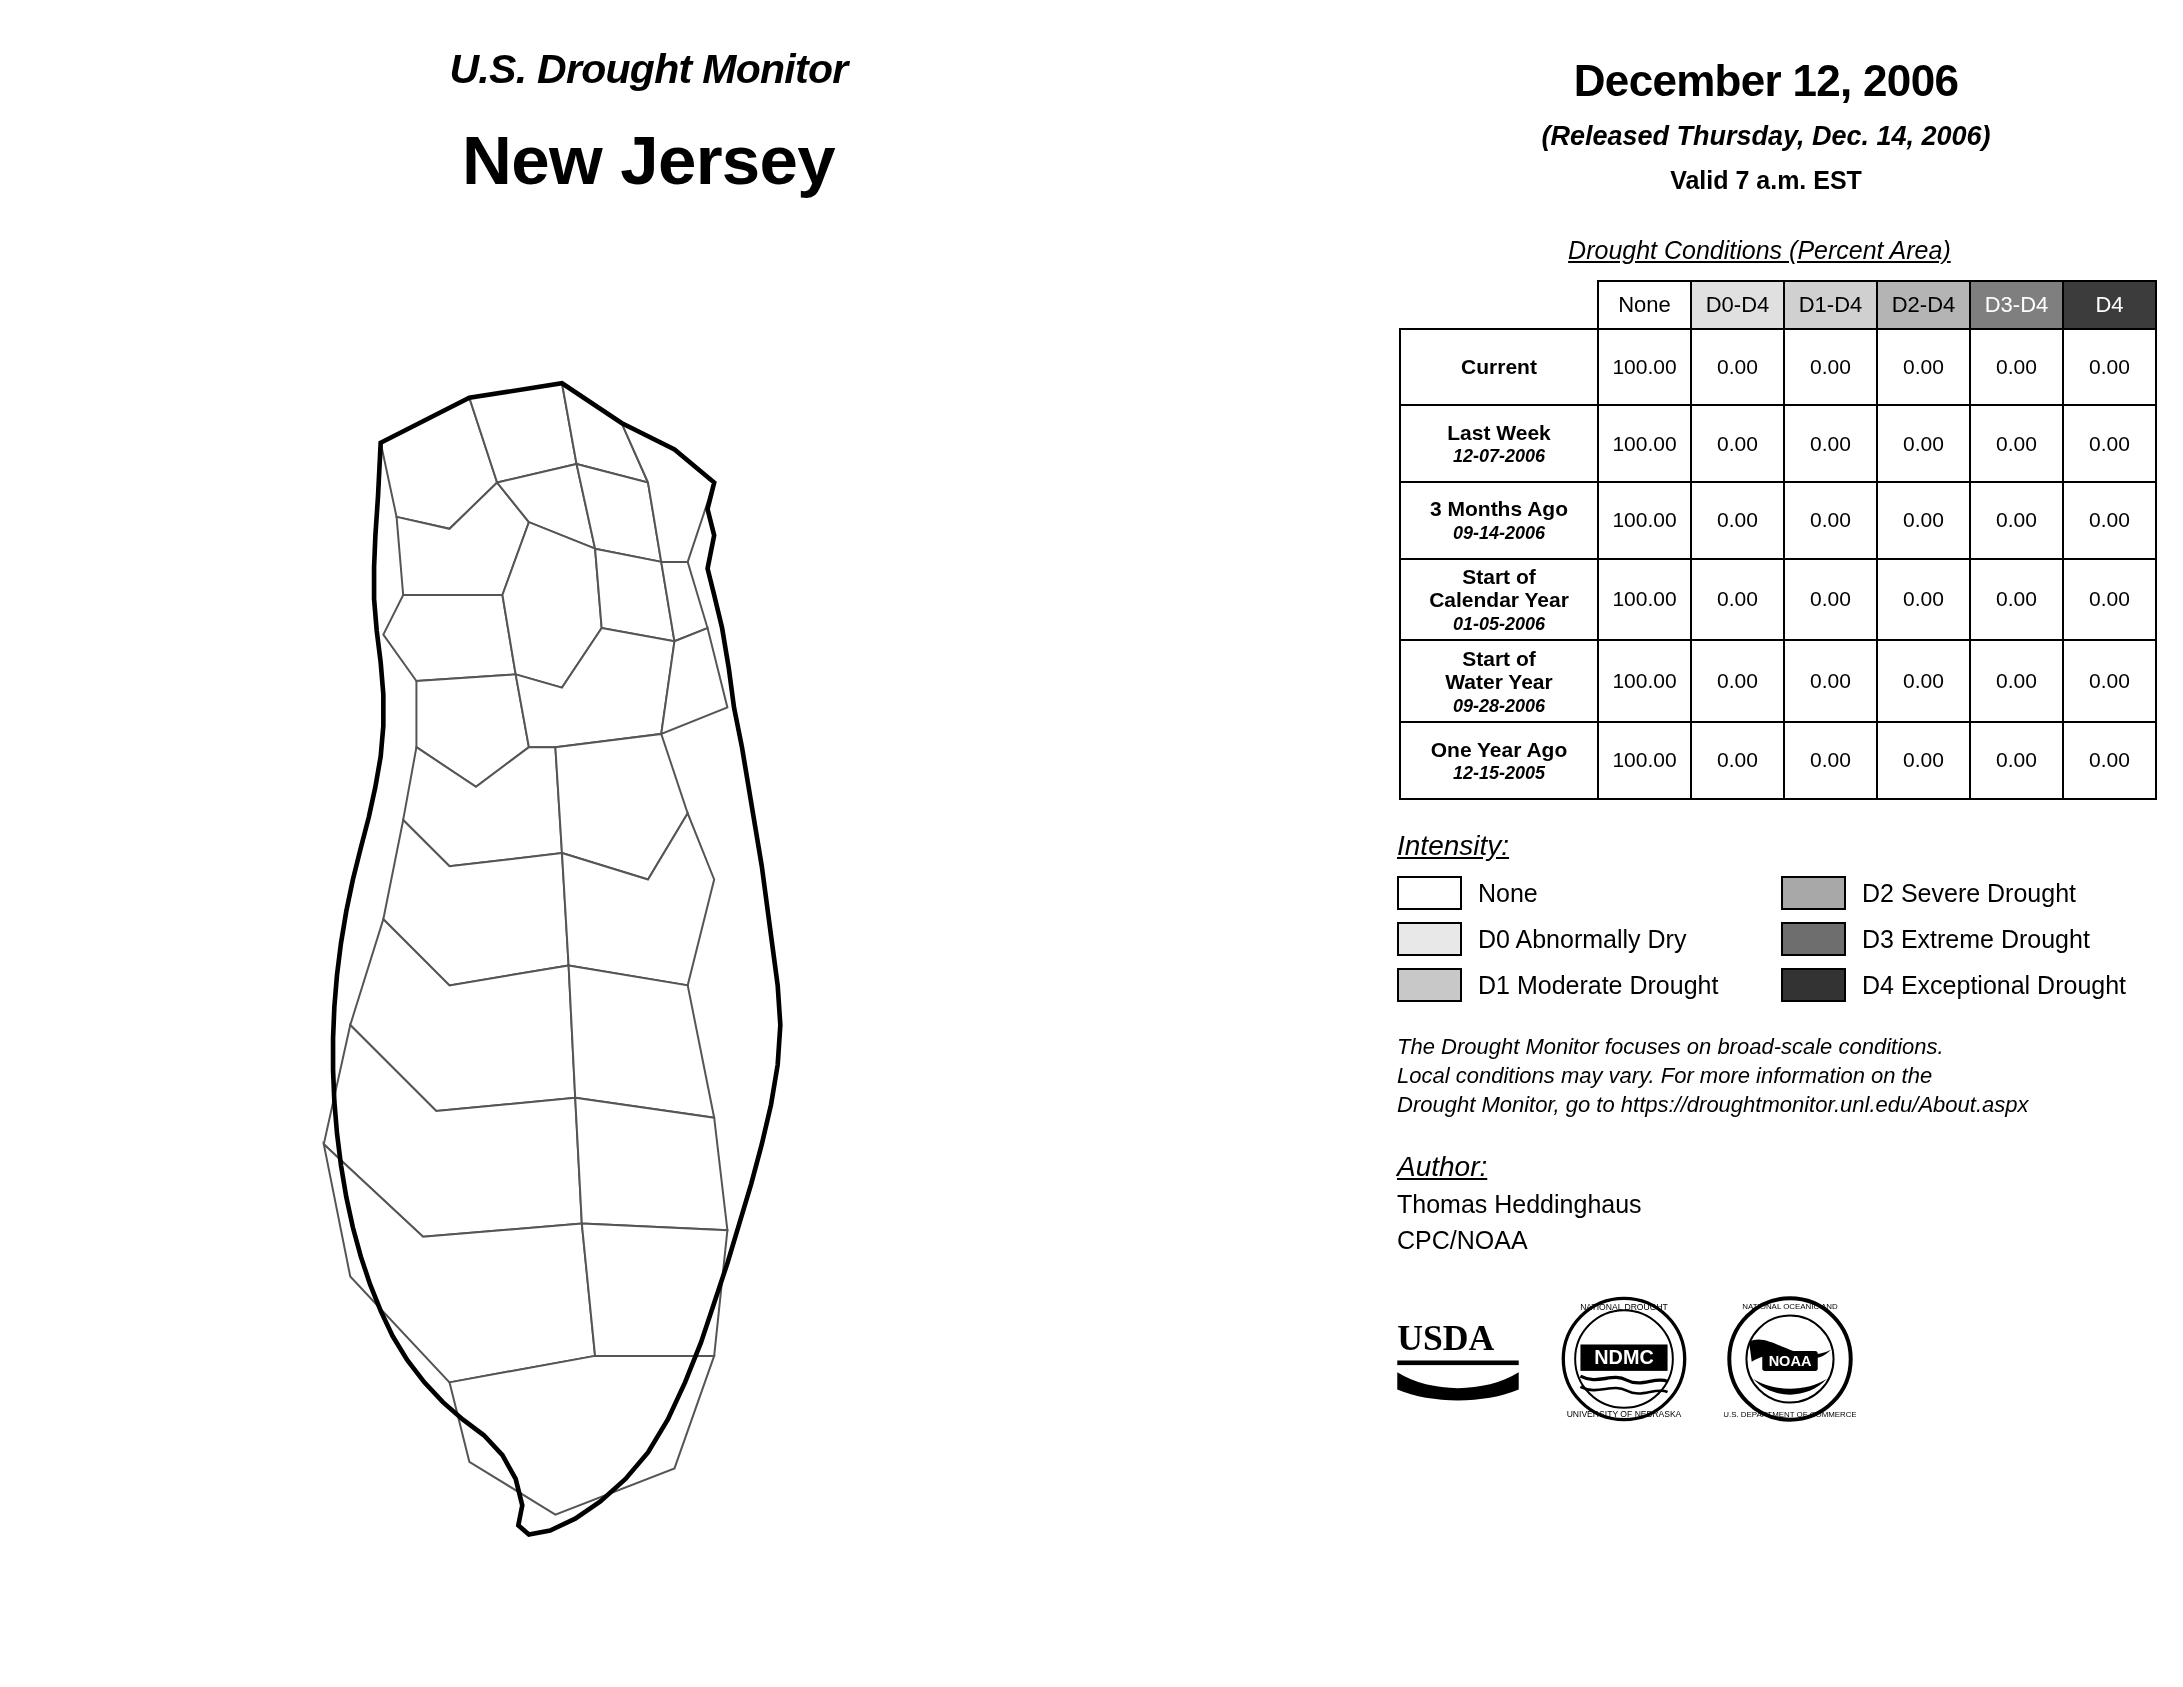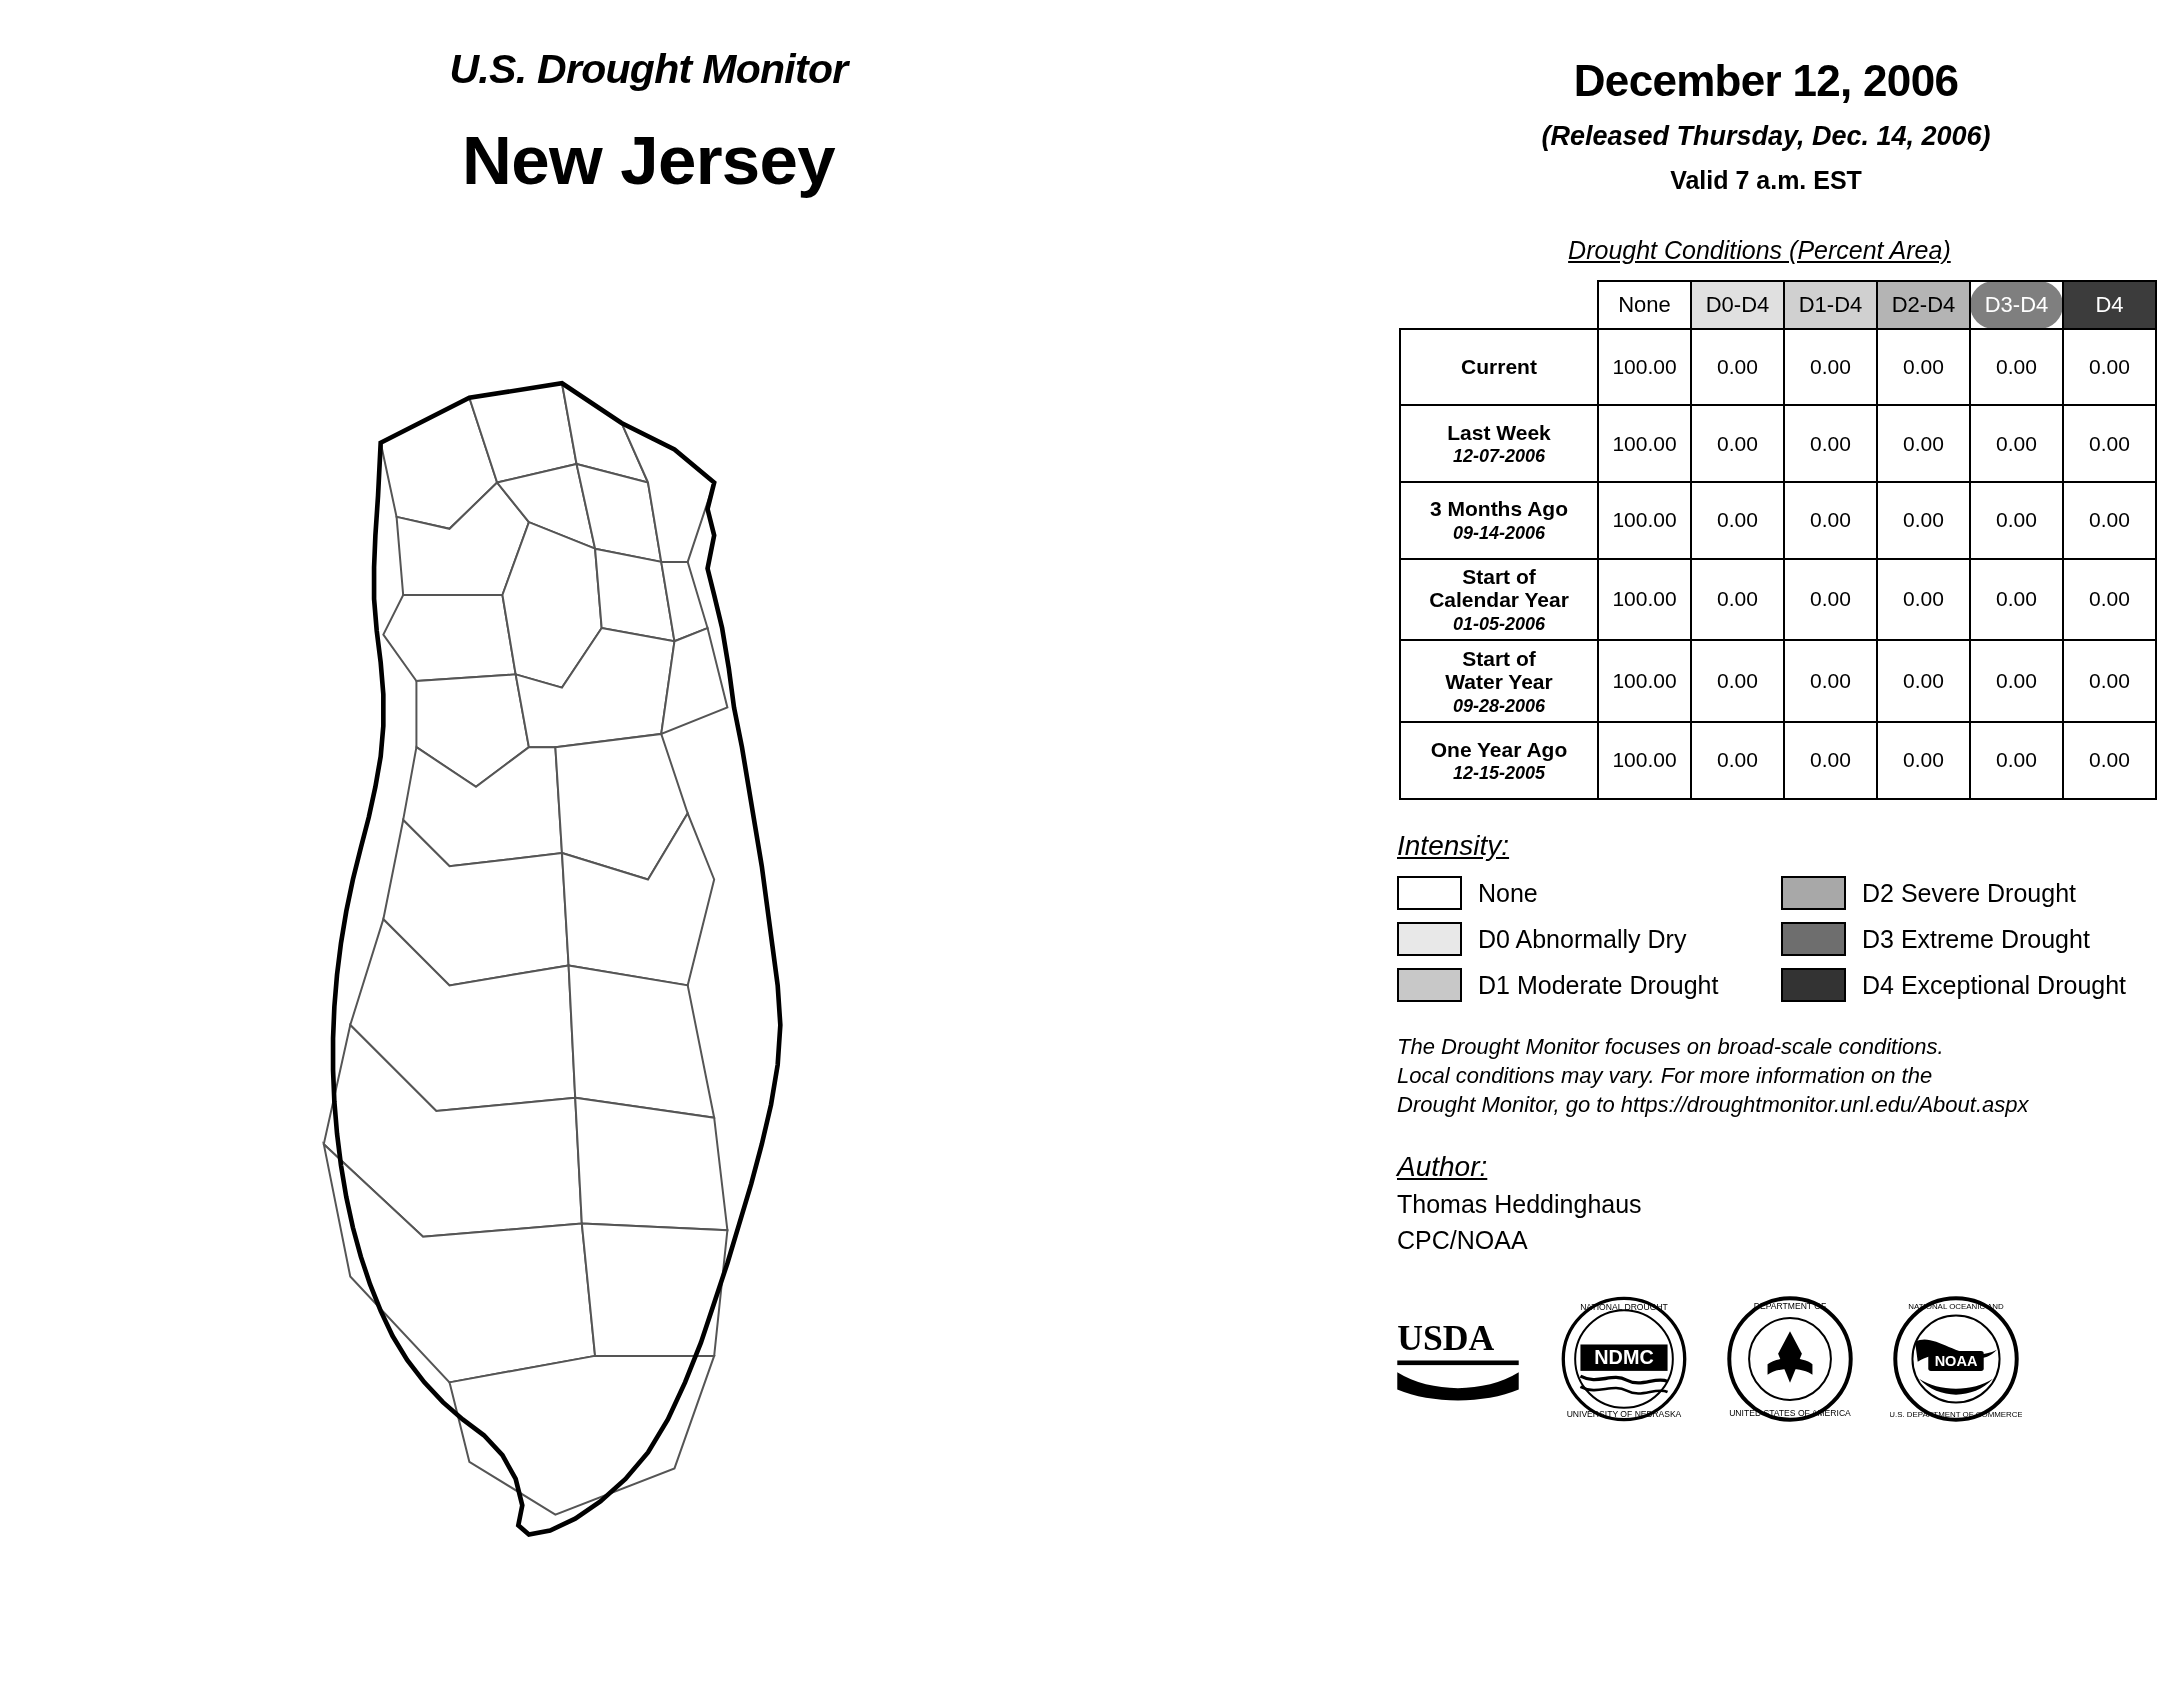--- a/index.html
+++ b/index.html
@@ -111,21 +111,21 @@
   #dm-table thead th.corner {
     border: none;
   }
   #dm-table col.label-col { width: 198px; }
   #dm-table col.val-col { width: 93px; }
 
   .hdr-none { background: #ffffff; }
   .hdr-d0 { background: #e0e0e0; }
   .hdr-d1 { background: #d0d0d0; }
   .hdr-d2 { background: #b4b4b4; }
-  .hdr-d3 { background: #7f7f7f; color: #ffffff; border-radius: 24px; }
+  .hdr-d3 { background: #7f7f7f; color: #ffffff; }
   .hdr-d4 { background: #3c3c3c; color: #ffffff; }
 
   td.rowlabel {
     font-weight: bold;
     font-size: 22px;
     line-height: 1.12;
     padding: 5.3px 2.6px;
   }
   td.rowlabel .sub {
     display: block;
@@ -417,30 +417,20 @@
         <circle cx="100" cy="100" r="74" fill="none" stroke="#000000" stroke-width="3"></circle>
         <rect x="34" y="78" width="132" height="40" fill="#000000"></rect>
         <text x="100" y="108" text-anchor="middle" font-family="Liberation Sans, sans-serif" font-size="30" font-weight="bold" fill="#ffffff">NDMC</text>
         <path d="M34 126 C60 140 82 120 104 132 C126 144 148 126 166 134" fill="none" stroke="#000000" stroke-width="5"></path>
         <path d="M34 142 C60 156 82 136 104 148 C126 160 148 142 166 150" fill="none" stroke="#000000" stroke-width="4"></path>
         <text x="100" y="26" text-anchor="middle" font-family="Liberation Sans, sans-serif" font-size="13" fill="#000000">NATIONAL DROUGHT</text>
         <text x="100" y="188" text-anchor="middle" font-family="Liberation Sans, sans-serif" font-size="13" fill="#000000">UNIVERSITY OF NEBRASKA</text>
       </svg>
     </span>
 
-    <span class="logo">
-      <svg width="132" height="132" viewBox="0 0 200 200" xmlns="http://www.w3.org/2000/svg">
-        <circle cx="100" cy="100" r="92" fill="none" stroke="#000000" stroke-width="6"></circle>
-        <circle cx="100" cy="100" r="62" fill="none" stroke="#000000" stroke-width="3"></circle>
-        <path d="M100 58 L118 92 L100 136 L82 92 Z" fill="#000000"></path>
-        <path d="M66 108 C80 96 120 96 134 108 L134 124 C120 112 80 112 66 124 Z" fill="#000000"></path>
-        <text x="100" y="24" text-anchor="middle" font-family="Liberation Sans, sans-serif" font-size="13" fill="#000000">DEPARTMENT OF</text>
-        <text x="100" y="186" text-anchor="middle" font-family="Liberation Sans, sans-serif" font-size="13" fill="#000000">UNITED STATES OF AMERICA</text>
-      </svg>
-    </span>
 
     <span class="logo">
       <svg width="132" height="132" viewBox="0 0 200 200" xmlns="http://www.w3.org/2000/svg">
         <circle cx="100" cy="100" r="92" fill="none" stroke="#000000" stroke-width="6"></circle>
         <circle cx="100" cy="100" r="66" fill="none" stroke="#000000" stroke-width="3"></circle>
         <path d="M38 74 C70 56 110 112 162 86 C130 120 92 74 42 104 Z" fill="#000000"></path>
         <rect x="58" y="88" width="84" height="30" rx="4" fill="#000000"></rect>
         <text x="100" y="111" text-anchor="middle" font-family="Liberation Sans, sans-serif" font-size="22" font-weight="bold" fill="#ffffff">NOAA</text>
         <path d="M44 130 C74 150 126 150 156 130 C126 162 74 162 44 130 Z" fill="#000000"></path>
         <text x="100" y="24" text-anchor="middle" font-family="Liberation Sans, sans-serif" font-size="12" fill="#000000">NATIONAL OCEANIC AND</text>

